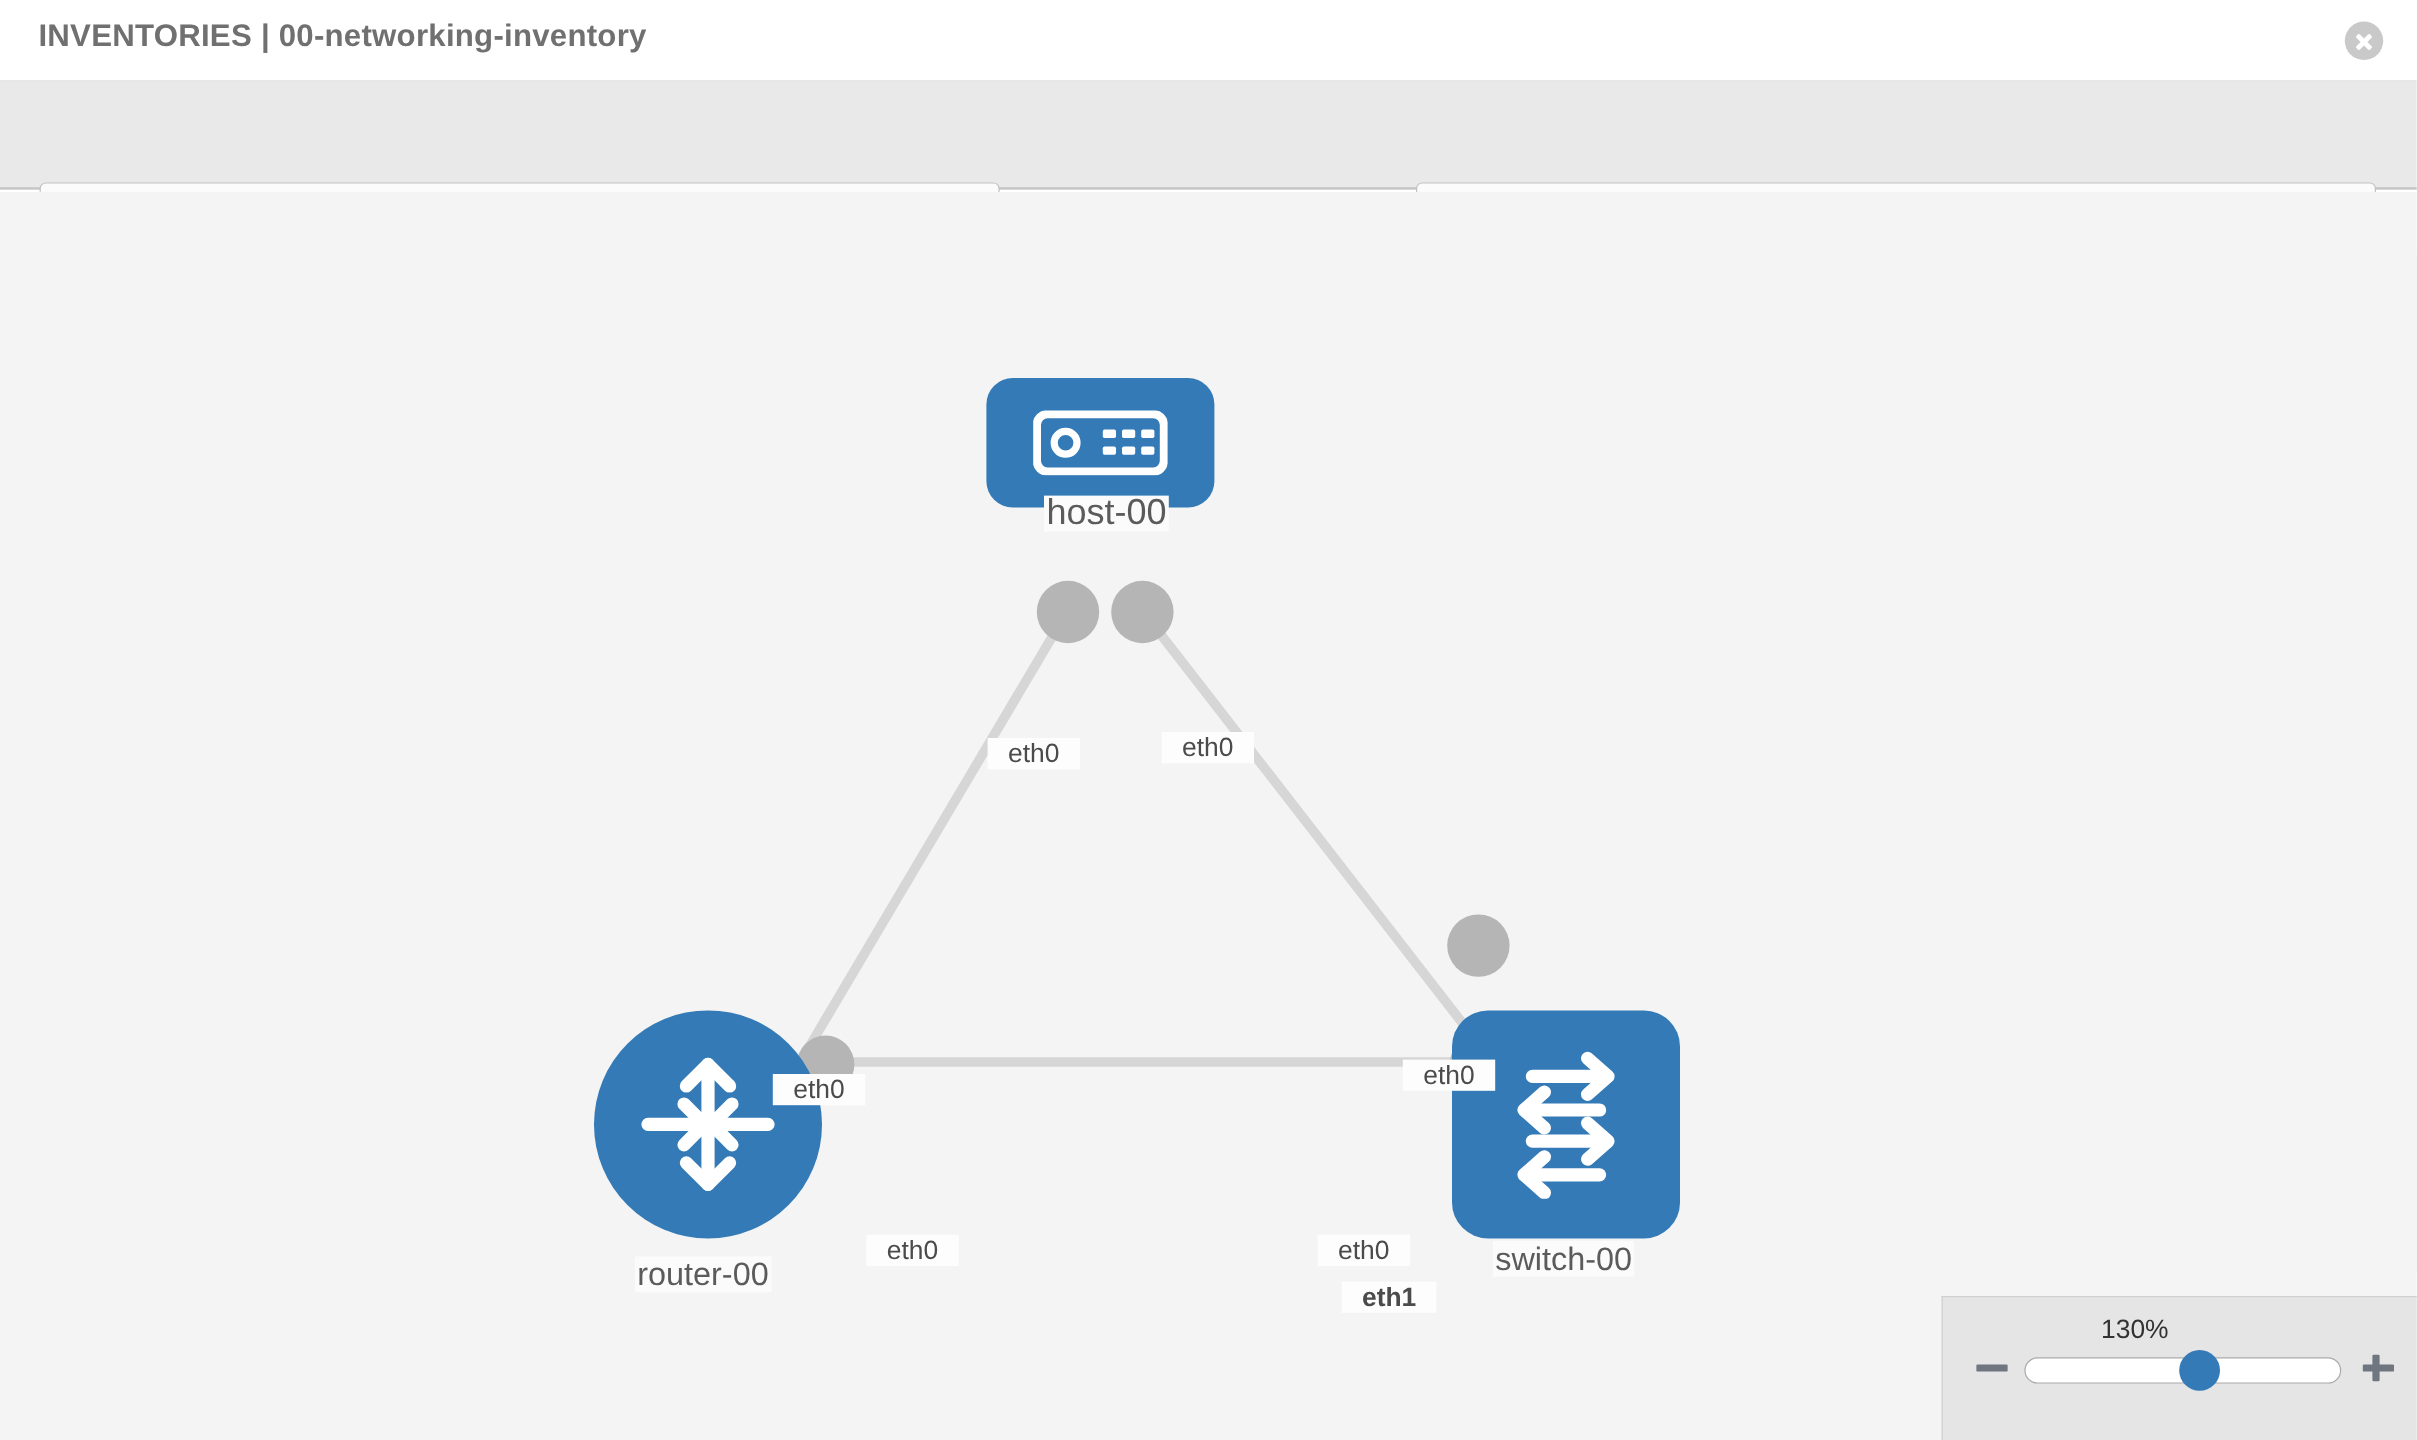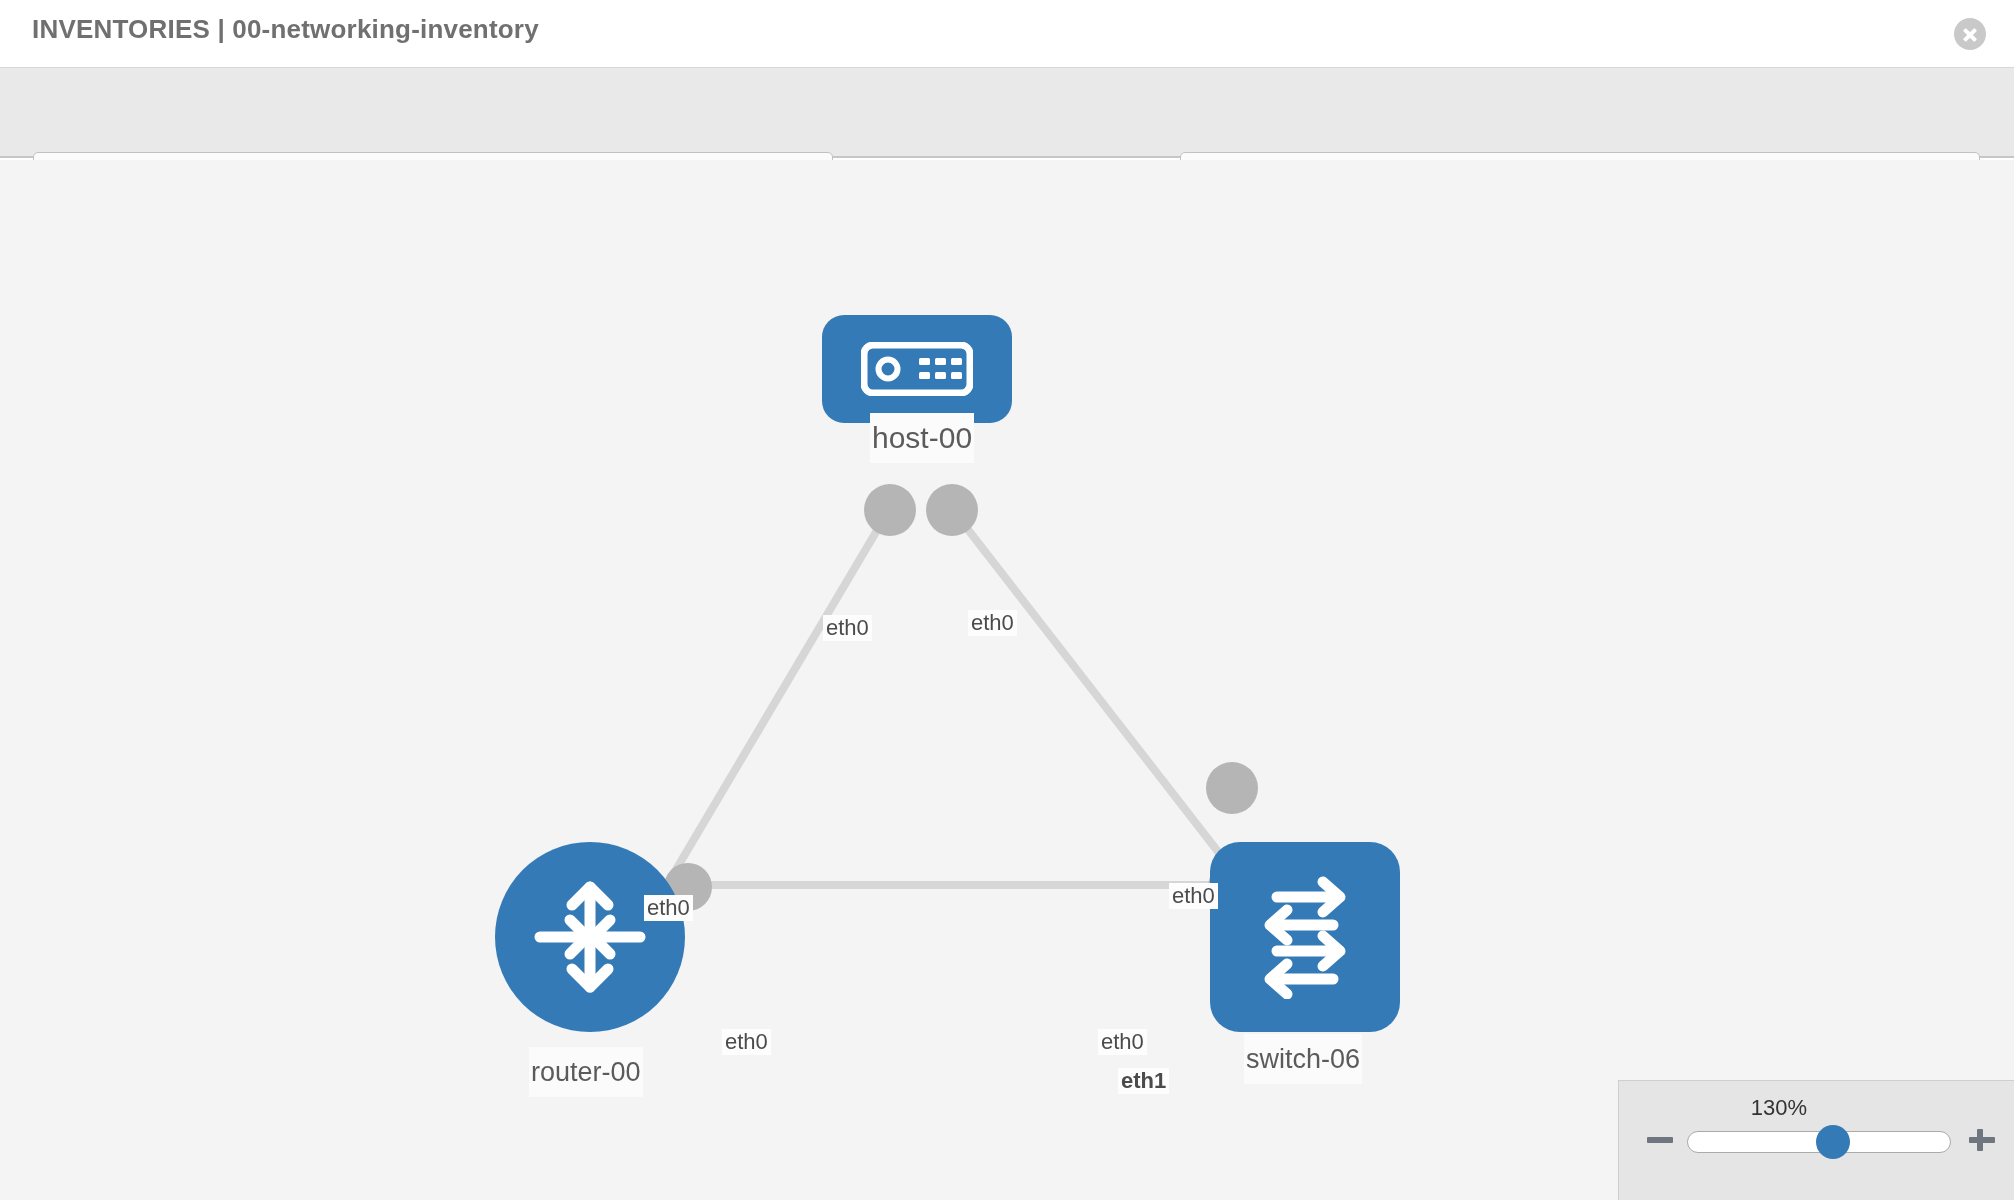--- a/index.html
+++ b/index.html
@@ -86,21 +86,21 @@
     position: absolute; left: 0; top: 0;
     background: #337ab7;
     display: flex; align-items: center; justify-content: center;
     cursor: pointer;
   }
   .node-label {
     position: absolute;
     font-size: 27px; color: #5b5b5b;
     background: #fbfbfb;
     white-space: nowrap;
-    padding: 10px 2px;
+    padding: 0 2px;
     line-height: 30px;
   }
 
   
   .node-host { left: 822px; top: 155px; }
   .node-host .node-shape { width: 190px; height: 108px; border-radius: 22px; }
   .node-host .node-label { left: 48px; top: 98px; font-size: 30px; }
 
   
   .node-router { left: 495px; top: 682px; }
@@ -110,21 +110,21 @@
   
   .node-switch { left: 1210px; top: 682px; }
   .node-switch .node-shape { width: 190px; height: 190px; border-radius: 30px; }
   .node-switch .node-label { left: 34px; top: 192px; }
 
   
   .iface-label {
     position: absolute;
     font-size: 22px; color: #4b4b4b;
     background: #fdfdfd;
-    padding: 0 3px;
+    padding: 0 17px;
     white-space: nowrap;
     line-height: 26px;
     cursor: default;
   }
 
   
   .zoom-widget {
     position: absolute; left: 1618px; top: 1080px;
     width: 396px; height: 120px;
     background: #e5e5e5;
@@ -268,21 +268,21 @@
             <polyline points="44,35 27,50 44,65"></polyline>
 
             <line x1="34" y1="76" x2="96" y2="76"></line>
             <polyline points="80,61 97,76 80,91"></polyline>
 
             <line x1="90" y1="104" x2="28" y2="104"></line>
             <polyline points="44,89 27,104 44,119"></polyline>
           </g>
         </svg>
       </div>
-      <div class="node-label">switch-06</div>
+      <div class="node-label">switch-00</div>
     </div>
 
     <div class="iface-label" style="left:823px;  top:455px;">eth0</div>
     <div class="iface-label" style="left:968px;  top:450px;">eth0</div>
     <div class="iface-label" style="left:644px;  top:735px;">eth0</div>
     <div class="iface-label" style="left:1169px; top:723px;">eth0</div>
     <div class="iface-label" style="left:722px;  top:869px;">eth0</div>
     <div class="iface-label" style="left:1098px; top:869px;">eth0</div>
     <div class="iface-label" style="left:1118px; top:908px;font-weight:bold;">eth1</div>
 

